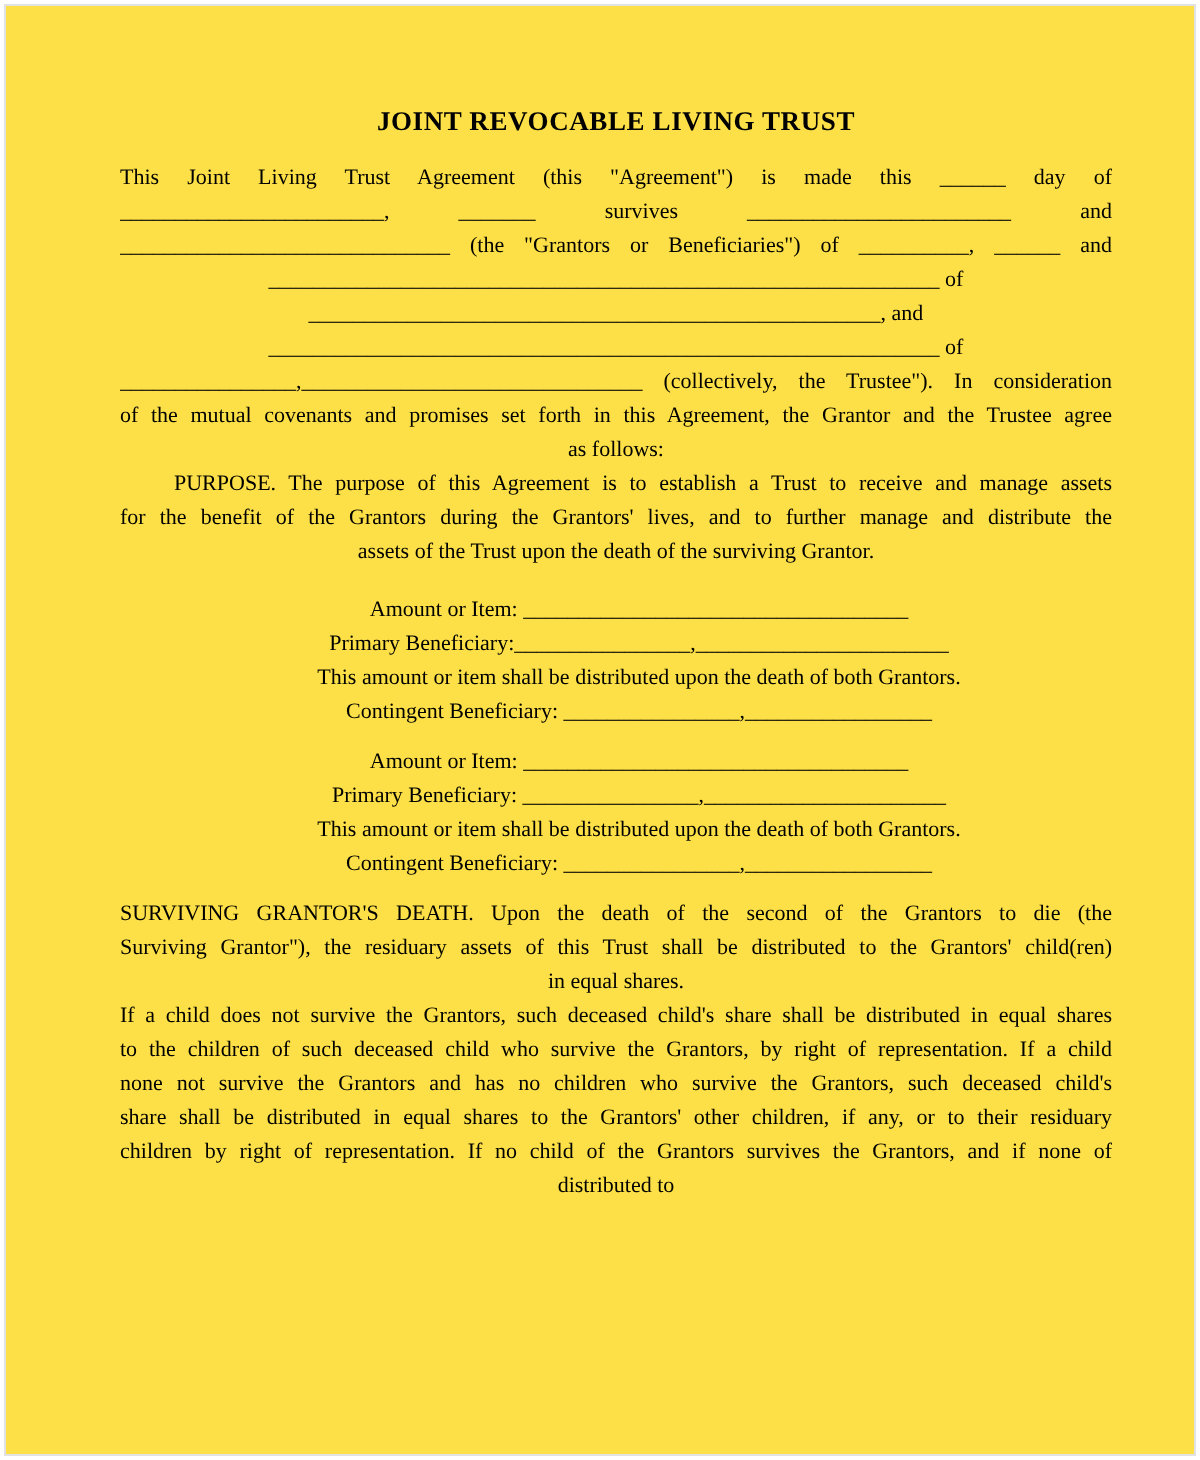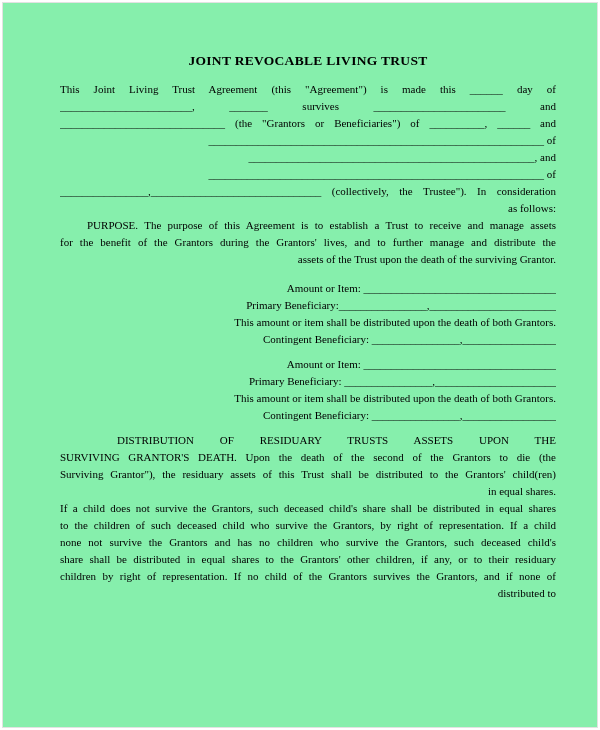--- a/index.html
+++ b/index.html
@@ -10,21 +10,21 @@
     color: #000;
     position: relative;
     overflow: hidden;
   }
   .page {
     position: absolute;
     inset: 2px;
     border: 1px solid #e2e2e2;
     box-sizing: border-box;
     padding: 50px 41px 0 57px;
-    background: #86efac;
+    background: #fde047;
   }
   .title {
     font-size: 13.5px;
     line-height: 16px;
     font-weight: bold;
     text-align: center;
     letter-spacing: 0.3px;
     margin: 0 0 12px 0;
   }
   .ln {
@@ -32,21 +32,21 @@
     line-height: 17px;
     height: 17px;
     overflow: hidden;
     white-space: normal;
   }
   .just {
     text-align: justify;
     text-align-last: justify;
     word-spacing: -0.8px;
   }
-  .left { text-align: right; }
+  .left { text-align: center; }
   .ind1 { text-indent: 27px; }
   .ind2 { text-indent: 57px; }
   .items { margin-left: 23px; }
   .mt12 { margin-top: 12px; }
   .mt10 { }
   .mt8  { margin-top: 8px; }
   .fill .ln { line-height: 16px; height: 16px; color: #787878; }
 </style>
 </head>
 <body>
@@ -56,20 +56,21 @@
   <div class="title">JOINT REVOCABLE LIVING TRUST</div>
 
   <div>
     <div class="ln just">This Joint Living Trust Agreement (this "Agreement") is made this ______ day of</div>
     <div class="ln just">________________________, _______ survives ________________________ and</div>
     <div class="ln just">______________________________ (the "Grantors or Beneficiaries") of __________, ______ and</div>
     <div class="ln left">_____________________________________________________________ of</div>
     <div class="ln left">____________________________________________________, and</div>
     <div class="ln left">_____________________________________________________________ of</div>
     <div class="ln just">________________,_______________________________ (collectively, the Trustee").  In consideration</div>
+    <div class="ln just">of the mutual covenants and promises set forth in this Agreement, the Grantor and the Trustee agree</div>
     <div class="ln left">as follows:</div>
   </div>
 
   <div>
     <div class="ln just ind1">PURPOSE.  The purpose of this Agreement is to establish a Trust to receive and manage assets</div>
     <div class="ln just">for the benefit of the Grantors during the Grantors' lives, and to further manage and distribute the</div>
     <div class="ln left">assets of the Trust upon the death of the surviving Grantor.</div>
   </div>
 
   <div class="items mt12">
@@ -80,21 +81,20 @@
   </div>
 
   <div class="items mt8">
     <div class="ln left">Amount or Item: ___________________________________</div>
     <div class="ln left">Primary Beneficiary: ________________,______________________</div>
     <div class="ln left">This amount or item shall be distributed upon the death of both Grantors.</div>
     <div class="ln left">Contingent Beneficiary: ________________,_________________</div>
   </div>
 
   <div class="mt8">
-    <div class="ln just ind2">DISTRIBUTION OF RESIDUARY TRUSTS ASSETS UPON THE</div>
     <div class="ln just">SURVIVING GRANTOR'S DEATH.  Upon the death of the second of the Grantors to die (the</div>
     <div class="ln just">Surviving Grantor"), the residuary assets of this Trust shall be distributed to the Grantors' child(ren)</div>
     <div class="ln left">in equal shares.</div>
   </div>
 
   <div class="mt10">
     <div class="ln just">If a child does not survive the Grantors, such deceased child's share shall be distributed in equal shares</div>
     <div class="ln just">to the children of such deceased child who survive the Grantors, by right of representation.  If a child</div>
     <div class="ln just">none not survive the Grantors and has no children who survive the Grantors, such deceased child's</div>
     <div class="ln just">share shall be distributed in equal shares to the Grantors' other children, if any, or to their residuary</div>

